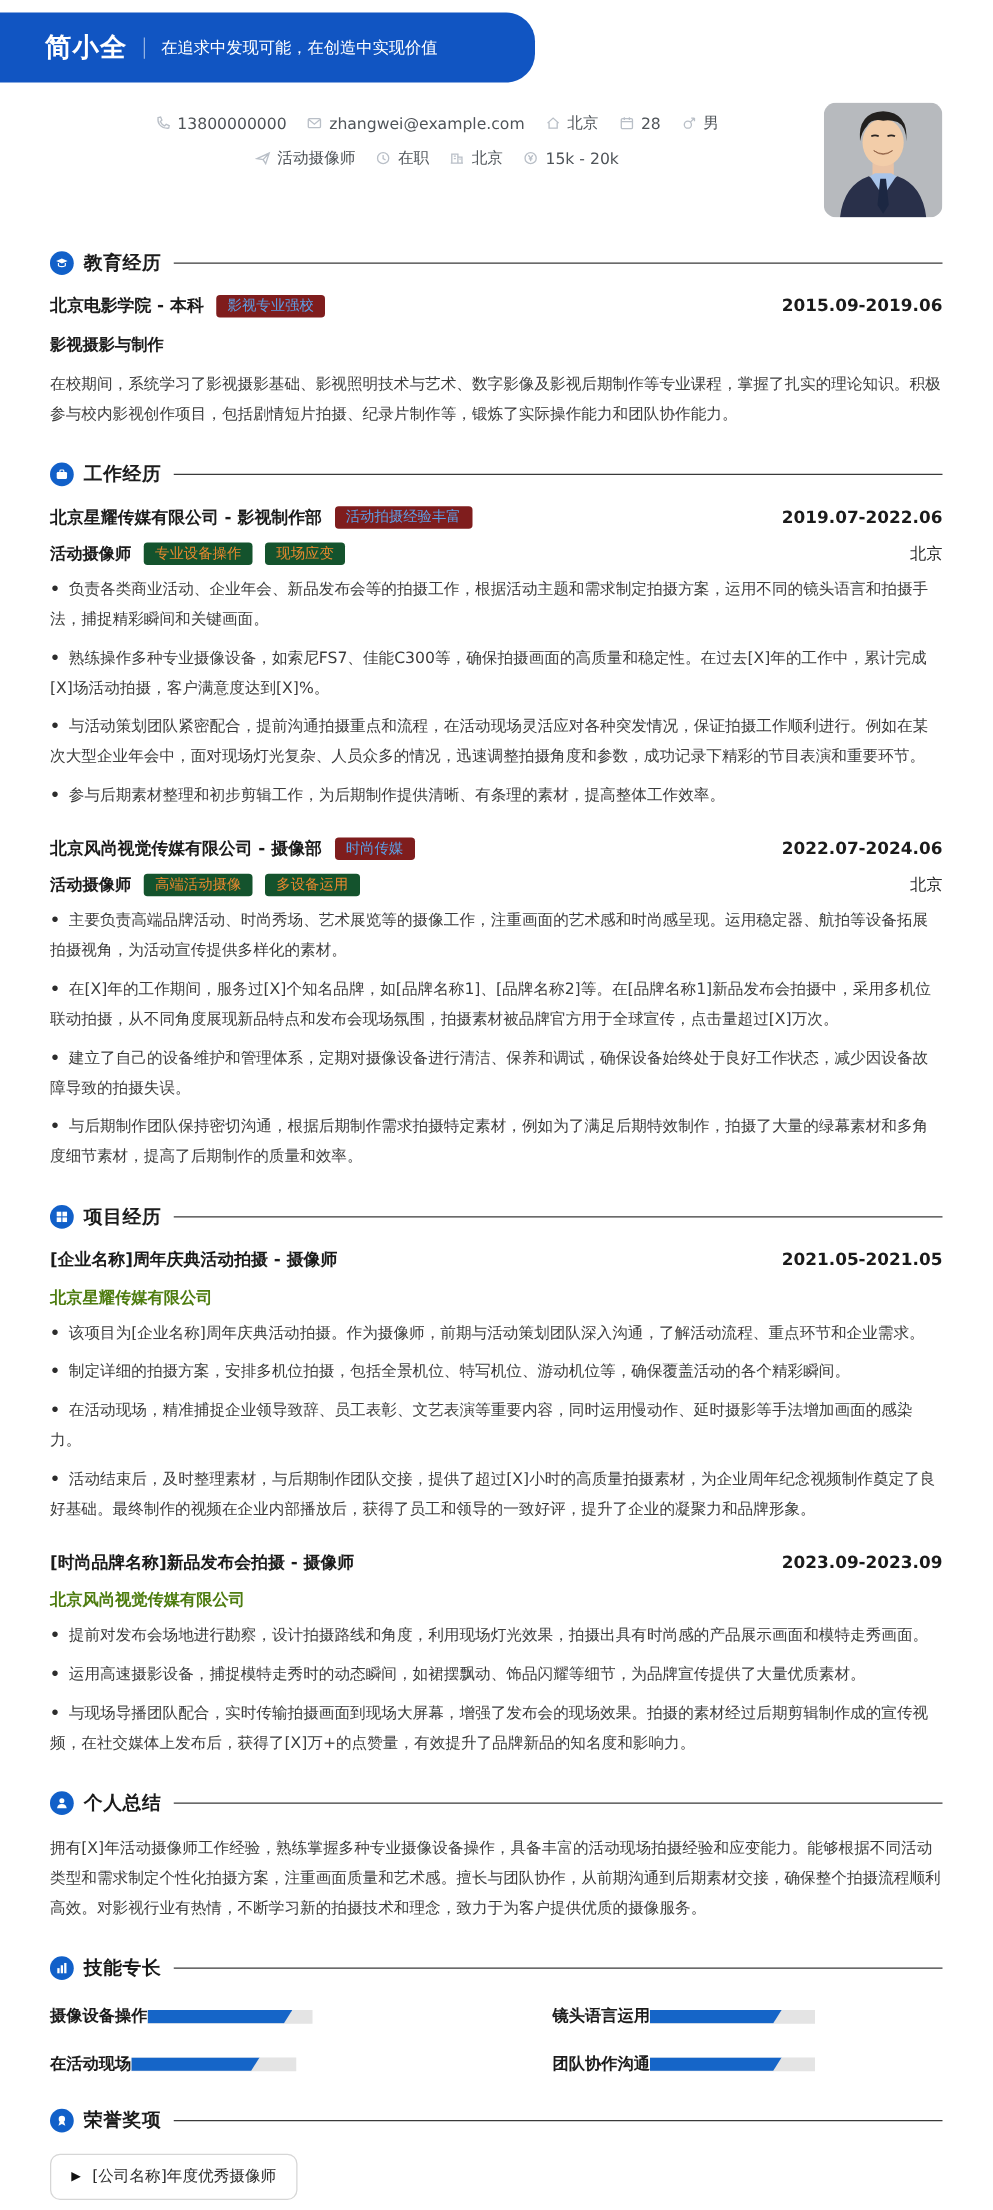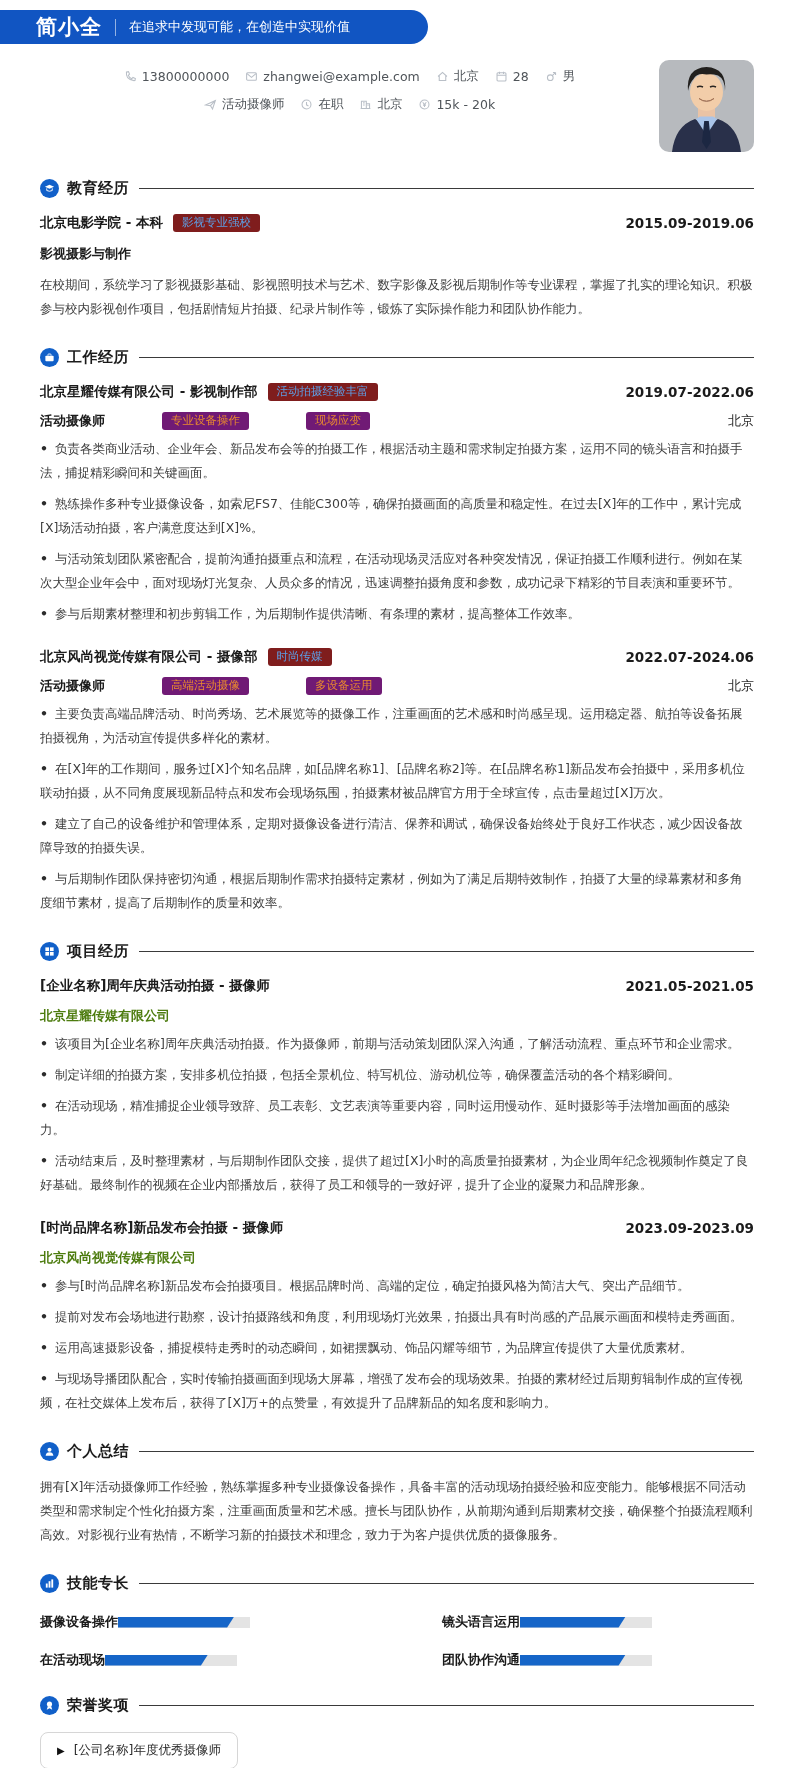--- a/index.html
+++ b/index.html
@@ -4,21 +4,21 @@
 <style>
   * { box-sizing: border-box; margin: 0; padding: 0; }
   html,body { width: 794px; }
   body {
     height: 1768px; overflow: hidden; background: #ffffff;
     font-family: "DejaVu Sans", "Liberation Sans", sans-serif;
     color: #3d3d3d;
   }
   
   .banner {
-    margin-top: 10px; width: 428px; height: 34px;
+    margin-top: 10px; width: 428px; height: 56px;
     background: #1155c2; border-radius: 0 23px 23px 0;
     display: flex; align-items: center; padding-left: 36px; gap: 13px;
   }
   .banner .name { color: #fff; font-size: 21px; font-weight: bold; letter-spacing: 1px; }
   .banner .sep { width: 1px; height: 17px; background: rgba(255,255,255,.55); }
   .banner .tagline { color: #fff; font-size: 13px; font-weight: 400; }
   
   .page { padding: 0 40px; }
   
   .profile { display: flex; margin-top: 16px; align-items: flex-start; }
@@ -37,21 +37,21 @@
   .sec-title { font-size: 15px; font-weight: bold; color: #1b1b1b; margin: 0 10px 0 8px; letter-spacing: .5px; }
   .sec-line { flex: 1; height: 1.5px; background: #3a3a3a; }
   .item { margin-top: 16px; }
   .row-sb { display: flex; justify-content: space-between; align-items: center; }
   .row-left { display: flex; align-items: center; gap: 10px; }
   .h-title { font-size: 13.5px; font-weight: bold; color: #1b1b1b; }
   .h-date { font-size: 13.5px; font-weight: bold; color: #1b1b1b; }
   .h-loc  { font-size: 13px; color: #2c2c2c; }
   .tag { font-size: 11.5px; padding: 3px 9px; border-radius: 3px; line-height: 1; }
   .tag-blue   { color: #5d9fe5; background: #7f1d1d; }
-  .tag-orange { color: #e8892f; background: #701a75; margin-left: 47px; }
+  .tag-orange { color: #e8892f; background: #14532d; }
   .sub-row { margin-top: 11px; }
   .role { font-size: 13px; font-weight: bold; color: #1b1b1b; }
   .para { font-size: 12.5px; line-height: 1.92; color: #3d3d3d; margin-top: 10px; }
   .bullets { margin-top: 6px; }
   .bullet { font-size: 12.5px; line-height: 1.92; color: #3d3d3d; margin-top: 7px; }
   .bullet .dot { font-weight: bold; color: #2c2c2c; margin-right: 7px; }
   .major { font-size: 13px; font-weight: bold; color: #1b1b1b; margin-top: 13px; }
   .company-line { font-size: 13px; font-weight: bold; color: #4d7c0f; margin-top: 12px; }
   
   .skills-grid { display: grid; grid-template-columns: 1fr 1fr; column-gap: 90px; row-gap: 20px; margin-top: 20px; }
@@ -271,21 +271,20 @@
       </div>
     </div>
 
     <div class="item" style="margin-top:22px;">
       <div class="row-sb">
         <span class="h-title">[时尚品牌名称]新品发布会拍摄 - 摄像师</span>
         <span class="h-date">2023.09-2023.09</span>
       </div>
       <div class="company-line">北京风尚视觉传媒有限公司</div>
       <div class="bullets">
-        <p class="bullet"><span class="dot">•</span><span>参与[时尚品牌名称]新品发布会拍摄项目。根据品牌时尚、高端的定位，确定拍摄风格为简洁大气、突出产品细节。</span></p>
         <p class="bullet"><span class="dot">•</span><span>提前对发布会场地进行勘察，设计拍摄路线和角度，利用现场灯光效果，拍摄出具有时尚感的产品展示画面和模特走秀画面。</span></p>
         <p class="bullet"><span class="dot">•</span><span>运用高速摄影设备，捕捉模特走秀时的动态瞬间，如裙摆飘动、饰品闪耀等细节，为品牌宣传提供了大量优质素材。</span></p>
         <p class="bullet"><span class="dot">•</span><span>与现场导播团队配合，实时传输拍摄画面到现场大屏幕，增强了发布会的现场效果。拍摄的素材经过后期剪辑制作成的宣传视频，在社交媒体上发布后，获得了[X]万+的点赞量，有效提升了品牌新品的知名度和影响力。</span></p>
       </div>
     </div>
   </div>
 
   <div class="section">
     <div class="sec-head">
       <span class="sec-icon">

